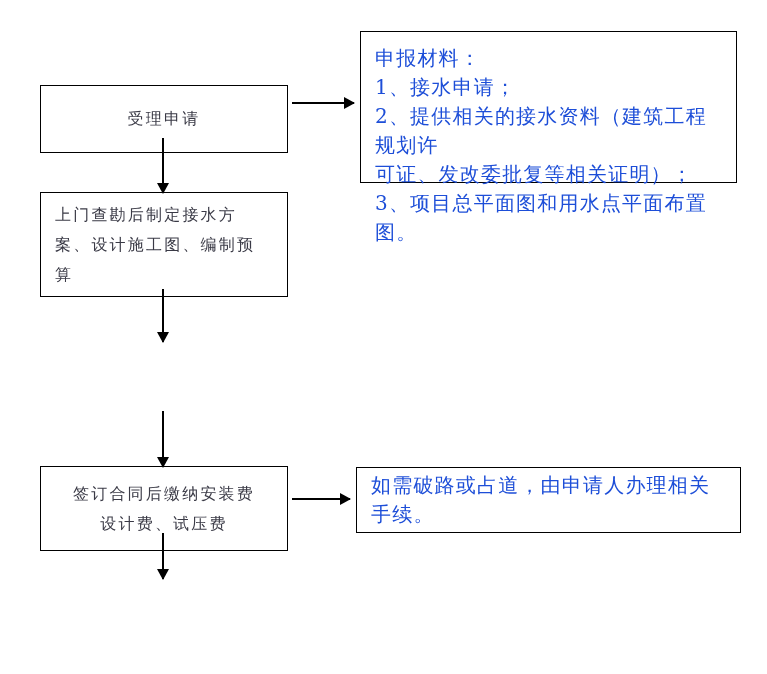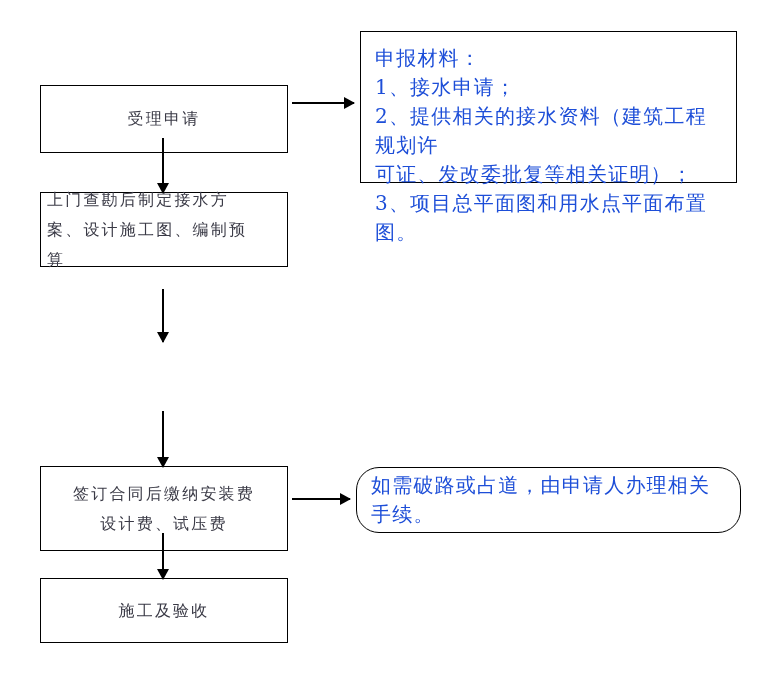--- a/index.html
+++ b/index.html
@@ -36,22 +36,22 @@
     text-align: center;
     font-size: 16px;
     line-height: 30px;
     letter-spacing: 2.2px;
     color: #3a3a46;
     white-space: pre-line;
     padding: 2px 10px;
   }
 
   .node-proc1 { left: 40px;  top: 65px;  width: 248px; height: 68px; margin-top: 20px; }
-  .node-proc2 { left: 40px;  top: 192px; width: 248px; height: 75px;
-                justify-content: flex-start; text-align: left; padding-left: 6px; }
+  .node-proc2 { left: 40px;  top: 192px; width: 248px; height: 105px;
+                justify-content: flex-start; text-align: left; padding-left: 14px; }
   .node-proc3 { left: 40px;  top: 341px; width: 248px; height: 70px; }
   .node-proc4 { left: 40px;  top: 466px; width: 248px; height: 85px; }
   .node-proc5 { left: 40px;  top: 578px; width: 248px; height: 65px; }
 
   
   .note {
     position: absolute;
     box-sizing: border-box;
     border: 1.6px solid #000000;
     background: #ffffff;
@@ -60,21 +60,21 @@
     letter-spacing: 1.2px;
     color: #1d4ed8;
     white-space: pre-line;
   }
   .note-materials {
     left: 360px; top: 31px; width: 377px; height: 152px;
     padding: 12px 10px 0 14px;
   }
   .note-roadwork {
     left: 356px; top: 467px; width: 385px; height: 66px;
-    display: flex; align-items: center; padding: 0 14px; border-radius: 23px;
+    display: flex; align-items: center; padding: 0 14px;
   }
 
   
   .conn-v {
     position: absolute;
     width: 2px;
     background: #000000;
   }
   .conn-v::after {
     content: "";
@@ -123,21 +123,20 @@
   <div class="node node-proc1">受理申请</div>
 
   <div class="node node-proc2">上门查勘后制定接水方
 案、设计施工图、编制预
 算</div>
 
 
   <div class="node node-proc4">签订合同后缴纳安装费
 设计费、试压费</div>
 
-  <div class="node node-proc5">施工及验收</div>
 
   <div class="note note-materials">申报材料：
 1、接水申请；
 2、提供相关的接水资料（建筑工程规划许
     可证、发改委批复等相关证明）；
 3、项目总平面图和用水点平面布置图。</div>
 
   <div class="note note-roadwork">如需破路或占道，由申请人办理相关手续。</div>
 
   <div class="conn-v arrow-1-2"></div>

